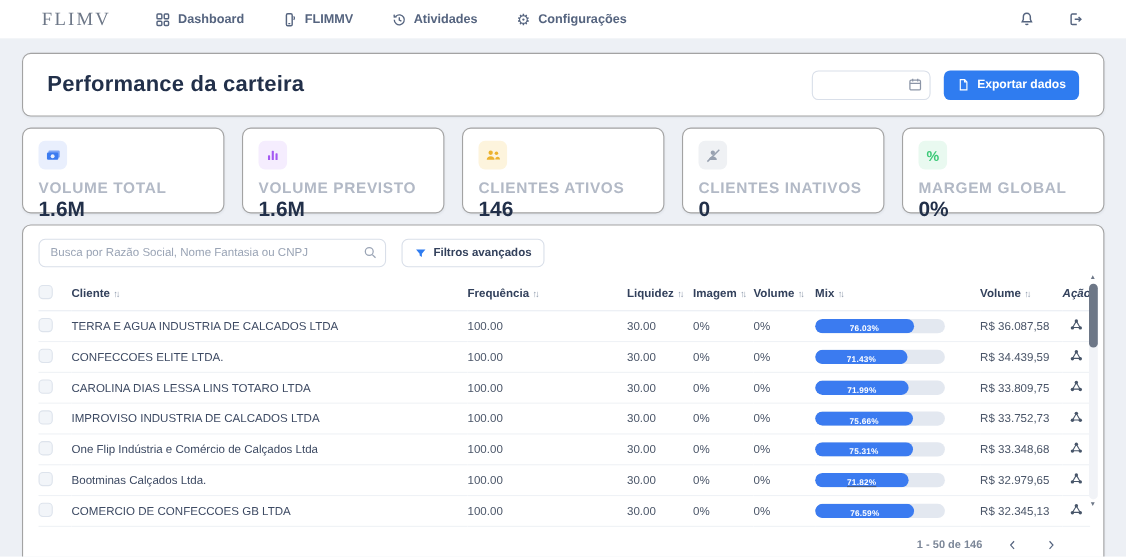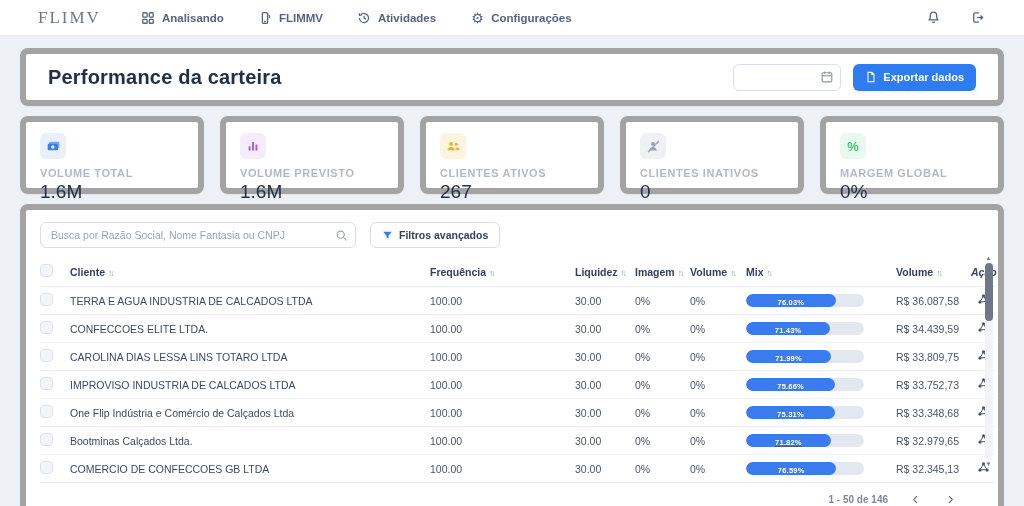--- a/index.html
+++ b/index.html
@@ -22,40 +22,40 @@
     font-size:11.5px; font-weight:600; color:#55647f; text-decoration:none; }
   .nicon { display:inline-flex; width:15px; height:15px; align-items:center; justify-content:center; color:#55647f; }
   .gear-glyph { font-size:14px; line-height:1; color:#55647f; }
   .nav-right { display:flex; align-items:center; gap:26px; }
   .iconbtn { display:inline-flex; width:18px; height:18px; align-items:center; justify-content:center; color:#55647f; cursor:pointer; }
 
   main { padding:12px 20px 0 20px; }
   .card {
     background:#fff; border-radius:8px;
     box-shadow:0 1px 2px rgba(23,32,55,.05);
-    border:6px solid #a3a3a3;
+    border:1px solid #a3a3a3;
   }
   
   .header-card { height:58px; display:flex; align-items:center; padding:0 22px; margin-bottom:10px; }
   .head-left { flex:1; }
   .page-title { font-size:20px; font-weight:700; color:#22304a; letter-spacing:.2px; }
   .page-subtitle { font-size:10.5px; color:#b9c0cc; margin-top:2px; }
   .head-right { display:flex; align-items:center; gap:12px; }
   .date-wrap { position:relative; }
   .date-input { width:108px; height:27px; border:1px solid #d9dfe9; border-radius:6px;
     padding:0 26px 0 8px; font-size:11px; color:#33415c; background:#fff; outline:none; }
   .cal-icon { position:absolute; right:7px; top:6px; color:#8b95a7; }
   .export-btn { display:flex; align-items:center; gap:6px; background:#2f7cf0; color:#fff;
     border:none; border-radius:6px; height:27px; padding:0 12px; font-size:11px; font-weight:700; cursor:pointer; }
   
   .stats-row { display:flex; gap:16px; margin-bottom:10px; }
   .stat-card { flex:1; height:78px; padding:11px 14px; }
   .stat-icon { width:26px; height:26px; border-radius:6px; display:flex; align-items:center; justify-content:center; margin-bottom:8px; }
-  .stat-label { font-size:11px; font-weight:600; letter-spacing:.6px; color:#b2b9c6; text-transform:uppercase; }
-  .stat-value { font-size:19px; font-weight:400; color:#22304a; margin-top:2px; }
+  .stat-label { font-size:14px; font-weight:600; letter-spacing:.6px; color:#b2b9c6; text-transform:uppercase; }
+  .stat-value { font-size:19px; font-weight:700; color:#22304a; margin-top:2px; }
   .pct-glyph { font-size:13px; font-weight:700; }
   
   .table-card { position:relative; padding:12px 14px 6px 14px; }
   .toolbar { display:flex; align-items:center; gap:14px; margin-bottom:10px; }
   .search-wrap { position:relative; width:316px; }
   .search-input { width:100%; height:26px; border:1px solid #d9dfe9; border-radius:6px;
     padding:0 28px 0 10px; font-size:10.5px; color:#33415c; outline:none; }
   .search-input::placeholder { color:#9aa4b5; }
   .search-icon { position:absolute; right:8px; top:6px; color:#9aa4b5; }
   .filters-btn { display:flex; align-items:center; gap:6px; background:#fff; border:1px solid #d9dfe9;
@@ -91,21 +91,21 @@
   <div class="nav-items">
     <a class="nav-item">
       <span class="nicon">
         <svg width="14" height="14" viewBox="0 0 16 16" fill="none" stroke="currentColor" stroke-width="1.5">
             <rect x="2" y="2" width="5" height="5" rx="1"></rect>
             <rect x="9.5" y="2" width="4.5" height="5" rx="1"></rect>
             <rect x="2" y="9.5" width="5" height="4.5" rx="1"></rect>
             <rect x="9.5" y="9.5" width="4.5" height="4.5" rx="1"></rect>
           </svg>
       </span>
-      <span>Analisando</span>
+      <span>Dashboard</span>
     </a>
     <a class="nav-item">
       <span class="nicon">
         <svg width="14" height="14" viewBox="0 0 16 16" fill="none" stroke="currentColor" stroke-width="1.5">
             <rect x="5" y="1.8" width="6" height="12.4" rx="1.4"></rect>
             <line x1="7" y1="12" x2="9" y2="12"></line>
             <path d="M12.5 4.5c1 1 1 2.5 0 3.5" stroke-width="1.2"></path>
           </svg>
       </span>
       <span>FLIMMV</span>
@@ -200,21 +200,21 @@
     <div class="card stat-card">
       <div class="stat-icon" style="background:#fdf4dd;">
         <svg width="15" height="15" viewBox="0 0 16 16" fill="#ecb22e">
             <circle cx="5.4" cy="5.2" r="2.1"></circle>
             <path d="M1.6 12c0-2.1 1.7-3.4 3.8-3.4S9.2 9.9 9.2 12z"></path>
             <circle cx="11" cy="5.6" r="1.7"></circle>
             <path d="M9.8 11.8c.2-1.8 1-2.7 2.3-2.7 1.4 0 2.3 1.1 2.4 2.7z"></path>
           </svg>
       </div>
       <div class="stat-label">CLIENTES ATIVOS</div>
-      <div class="stat-value">267</div>
+      <div class="stat-value">146</div>
     </div>
     <div class="card stat-card">
       <div class="stat-icon" style="background:#eff1f4;">
         <svg width="15" height="15" viewBox="0 0 16 16">
             <g fill="#98a1b0">
               <circle cx="7.5" cy="5.2" r="2.1"></circle>
               <path d="M3.6 12.2c0-2.1 1.7-3.4 3.9-3.4s3.9 1.3 3.9 3.4z"></path>
             </g>
             <line x1="2.2" y1="13.8" x2="13.8" y2="2.2" stroke="#98a1b0" stroke-width="1.4"></line>
           </svg>

